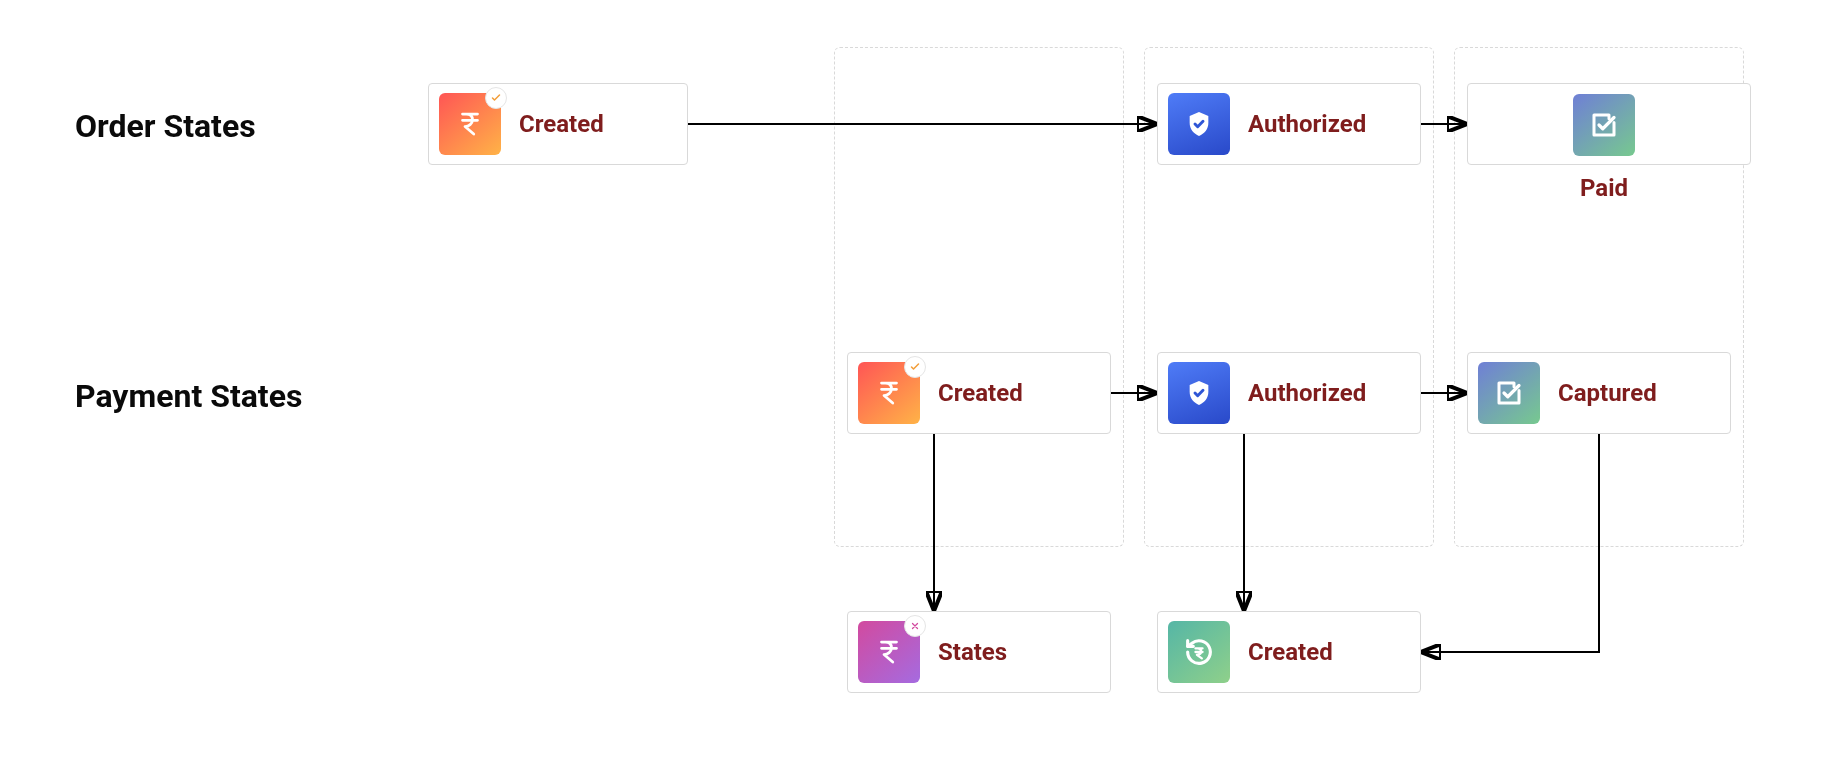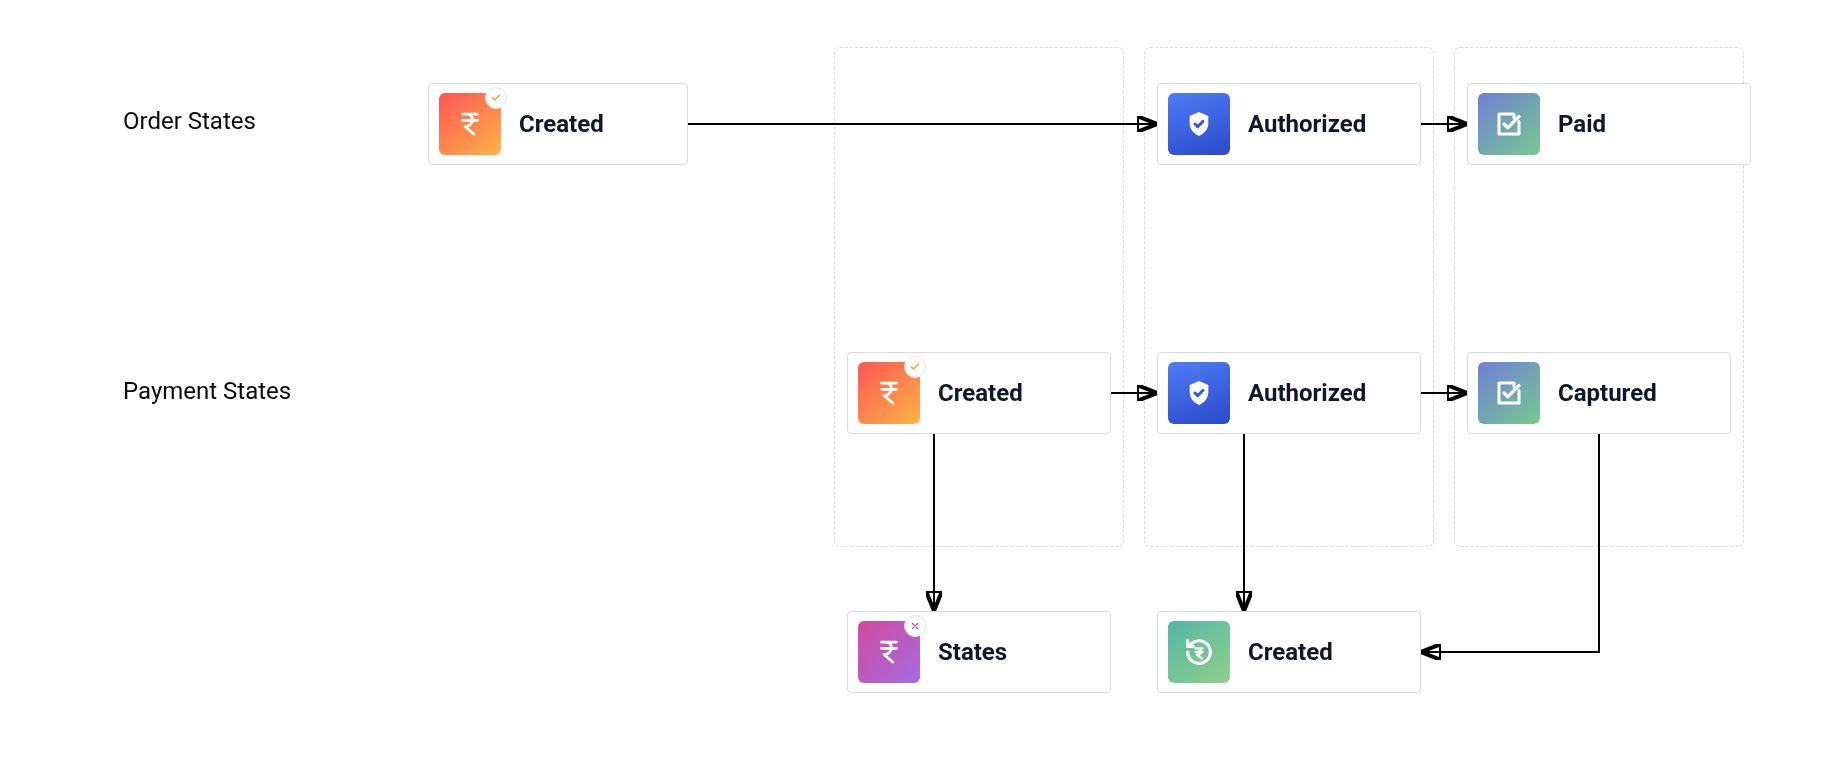--- a/index.html
+++ b/index.html
@@ -10,23 +10,22 @@
     font-family: -apple-system, BlinkMacSystemFont, "Segoe UI", Roboto, "Helvetica Neue", Arial, sans-serif;
     color: #0a0a0a;
   }
   .canvas {
     position: relative;
     width: 1840px;
     height: 766px;
   }
   .section-title {
     position: absolute;
-    font-size: 24px;
-    font-weight: 400;
-    margin-left: 48px;
+    font-size: 32px;
+    font-weight: 700;
   }
   .lane-box {
     position: absolute;
     border: 1.5px dashed #d9d9d9;
     border-radius: 6px;
   }
   .node {
     position: absolute;
     display: flex;
     align-items: center;
@@ -45,21 +44,21 @@
     border-radius: 6px;
     display: flex;
     align-items: center;
     justify-content: center;
     color: #ffffff;
     flex-shrink: 0;
   }
   .node .label {
     font-size: 24px;
     font-weight: 700;
-    color: #0f172a;
+    color: #7f1d1d;
   }
   .corner-badge {
     position: absolute;
     top: -6px;
     right: -6px;
     width: 22px;
     height: 22px;
     border-radius: 50%;
     background: #ffffff;
     border: 1px solid #e5e5e5;
@@ -120,21 +119,21 @@
   <div class="node" style="left:1157px; top:83px; width:264px;">
     <div class="icon-tile grad-blue">
       <svg width="32" height="32" viewBox="0 0 24 24">
         <path d="M12 3l7 3v5c0 5-3 8-7 10-4-2-7-5-7-10V6l7-3z" fill="white"></path>
         <path d="M9 12l2 2 4-4" stroke="#2f56d6" stroke-width="2.2" fill="none" stroke-linecap="round" stroke-linejoin="round"></path>
       </svg>
     </div>
     <div class="label">Authorized</div>
   </div>
 
-  <div class="node" style="left:1467px; top:83px; width:284px;">
+  <div class="node" style="left:1467px; top:83px; width:284px;flex-direction:column;">
     <div class="icon-tile grad-green">
       <svg width="30" height="30" viewBox="0 0 24 24" fill="none">
         <path d="M4 4h12v3M4 4v16h16V10" stroke="white" stroke-width="2.4" stroke-linecap="round" stroke-linejoin="round"></path>
         <path d="M8 12l3 3 9-9" stroke="white" stroke-width="2.6" stroke-linecap="round" stroke-linejoin="round"></path>
       </svg>
     </div>
     <div class="label">Paid</div>
   </div>
 
   <div class="node" style="left:847px; top:352px; width:264px;">

